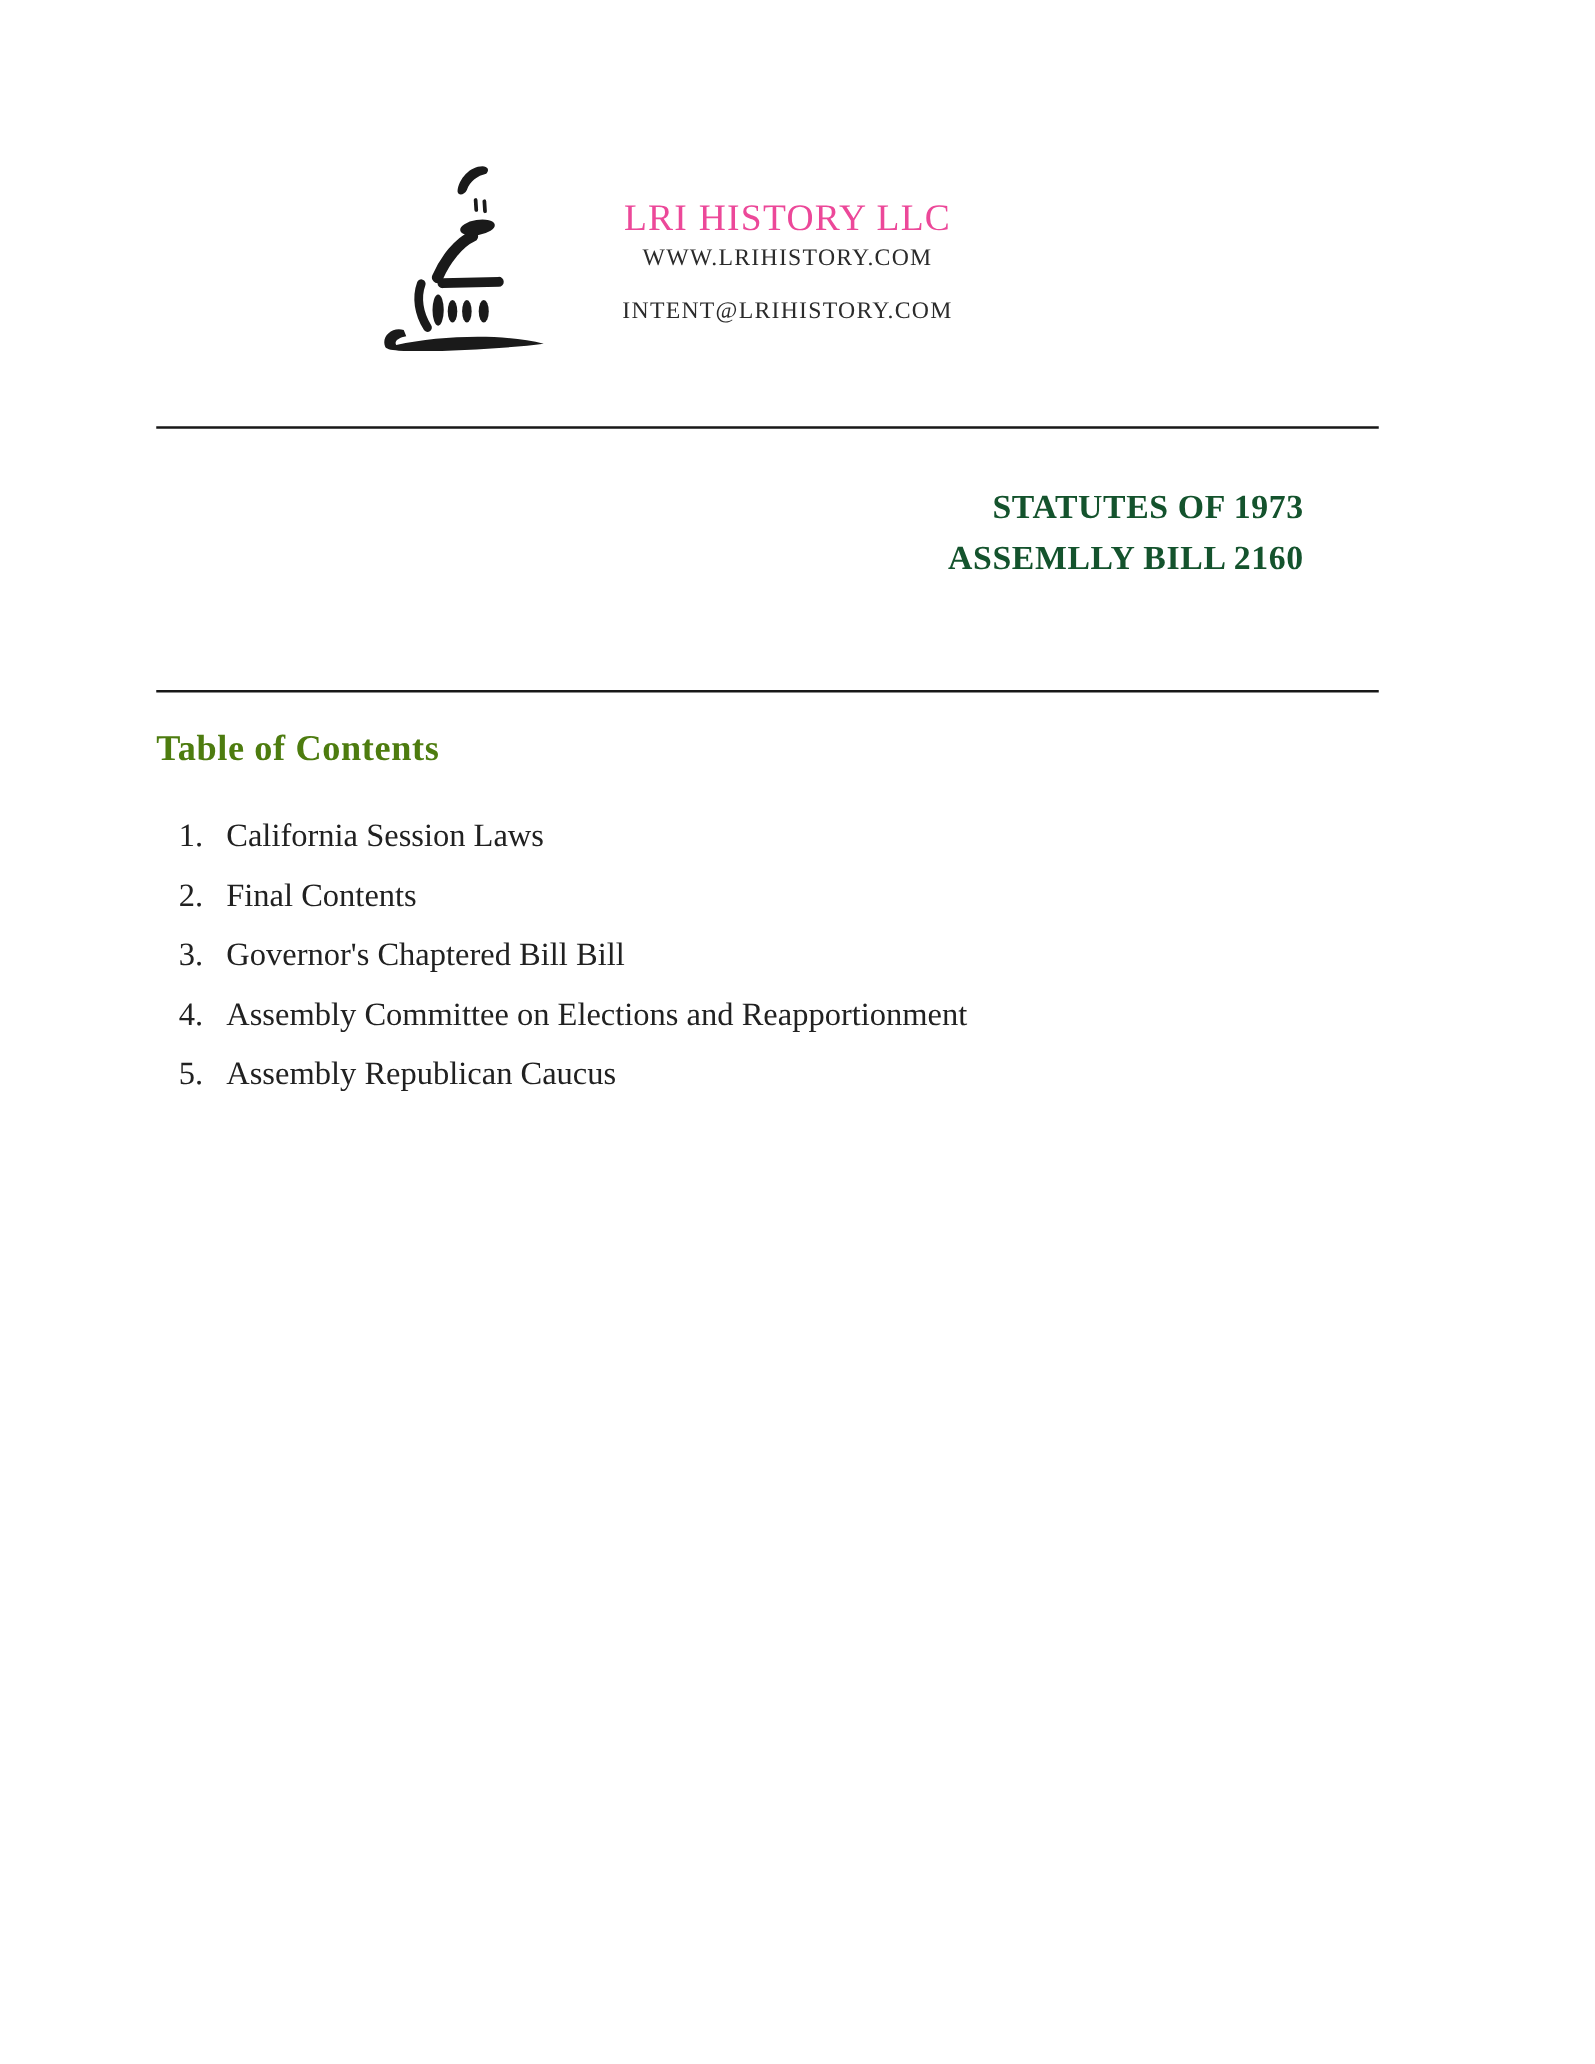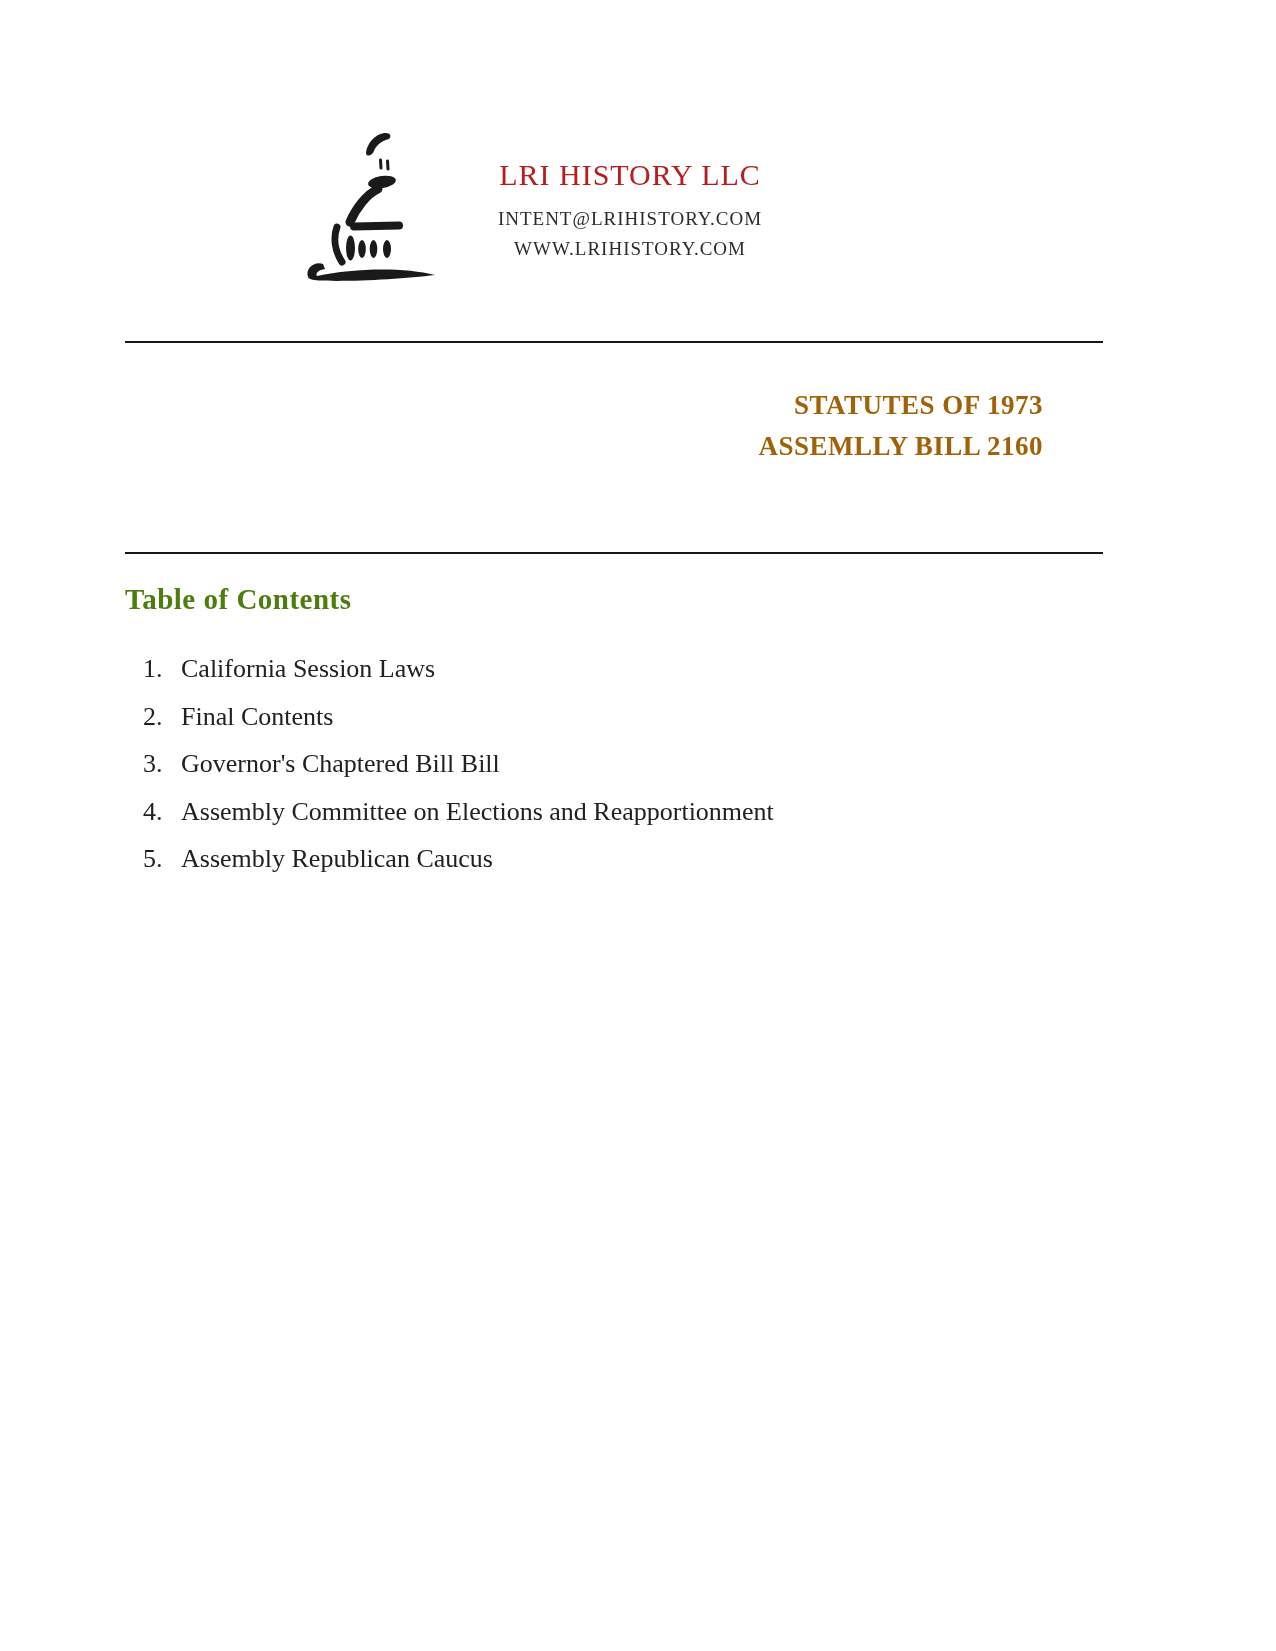--- a/index.html
+++ b/index.html
@@ -29,21 +29,21 @@
     left: 460px;
     top: 158px;
     width: 340px;
     text-align: center;
     color: #262626;
   }
   .company-name {
     font-size: 30px;
     line-height: 34px;
     letter-spacing: 1px;
-    color: #b91c1c;
+    color: #ec4899;
   }
   .contact-line {
     font-size: 19px;
     line-height: 30px;
     letter-spacing: 1px;
     color: #2b2b2b;
   }
   .contact-line.first { margin-top: 12px; }
   .phone-line {
     font-size: 16px;
@@ -62,21 +62,21 @@
   }
   .rule.rule-top { top: 341px; }
   .rule.rule-mid { top: 552px; }
 
   
   .title-block {
     position: absolute;
     top: 385px;
     right: 233px;
     text-align: right;
-    color: #a16207;
+    color: #14532d;
   }
   .title-line {
     font-size: 27px;
     font-weight: bold;
     line-height: 40.5px;
     letter-spacing: 0.5px;
     white-space: pre;
   }
 
   
@@ -138,22 +138,22 @@
 
       <ellipse cx="58.5" cy="122" rx="4.5" ry="12.5"></ellipse>
       <ellipse cx="70" cy="123" rx="3.8" ry="9"></ellipse>
       <ellipse cx="81.5" cy="123" rx="3.8" ry="9"></ellipse>
       <ellipse cx="95" cy="123" rx="4" ry="9"></ellipse>
     </g>
   </svg>
 
   <div class="header-text">
     <div class="company-name">LRI HISTORY LLC</div>
+    <div class="contact-line">WWW.LRIHISTORY.COM</div>
     <div class="contact-line first">INTENT@LRIHISTORY.COM</div>
-    <div class="contact-line">WWW.LRIHISTORY.COM</div>
   </div>
 
   <div class="rule rule-top"></div>
 
   <div class="title-block">
     <div class="title-line">STATUTES OF 1973</div>
     <div class="title-line">ASSEMLLY BILL 2160</div>
   </div>
 
   <div class="rule rule-mid"></div>

